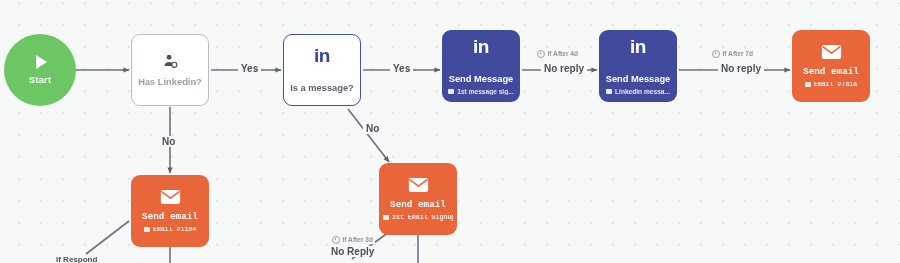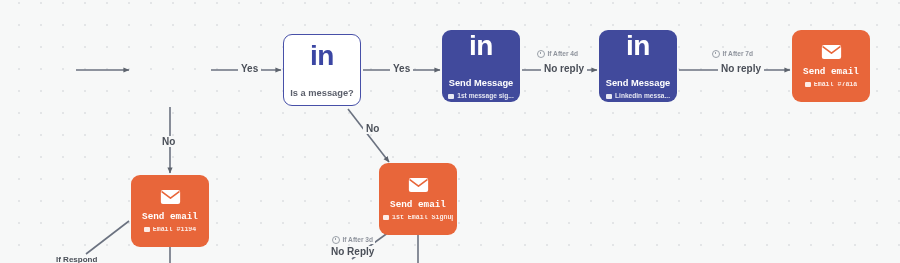--- a/index.html
+++ b/index.html
@@ -75,21 +75,21 @@
     color: #ffffff;
   }
   .node-orange {
     background: #e8663a;
     color: #ffffff;
     font-family: Liberation Mono, monospace;
   }
 
   .node-icon { line-height: 0; margin-bottom: 7px; }
   .in-logo {
-    font-size: 28px;
+    font-size: 19px;
     font-weight: 700;
     line-height: 1;
     letter-spacing: -.5px;
     margin-bottom: 18px;
   }
   .in-logo.dark  { color: #3b46a3; }
   .in-logo.light { color: #ffffff; }
 
   .node-title {
     font-size: 9.3px;
@@ -199,21 +199,36 @@
       <path d="M170,245 L170,263"></path>
 
       <path d="M129,221 L86,254"></path>
 
       <path d="M418,232 L418,263"></path>
 
       <path d="M389,232 L352,259"></path>
     </g>
   </svg>
 
-
+  <div class="node node-start" style="left:4px; top:34px;">
+    <span class="play-tri"></span>
+    <span class="start-label">Start</span>
+  </div>
+
+  <div class="node node-box node-white" style="left:131px; top:34px;">
+    <span class="node-icon">
+      <svg width="17" height="17" viewBox="0 0 24 24">
+        <circle cx="10" cy="6" r="3.4" fill="#4a4f58"></circle>
+        <path d="M3.5 18.5c0-3.6 2.9-5.8 6.5-5.8 1.5 0 2.9.4 4 1.1v4.7z" fill="#4a4f58"></path>
+        <circle cx="17.4" cy="16.6" r="4.4" fill="#4a4f58"></circle>
+        <circle cx="17.4" cy="16.6" r="2.7" fill="#ffffff"></circle>
+      </svg>
+    </span>
+    <span class="node-title">Has Linkedin?</span>
+  </div>
 
   <div class="node node-box node-outline-blue" style="left:283px; top:34px;">
     <span class="in-logo dark">in</span>
     <span class="node-title">Is a message?</span>
   </div>
 
   <div class="node node-box node-blue" style="left:442px; top:30px;">
     <span class="in-logo light">in</span>
     <span class="node-title">Send Message</span>
     <span class="node-sub">

